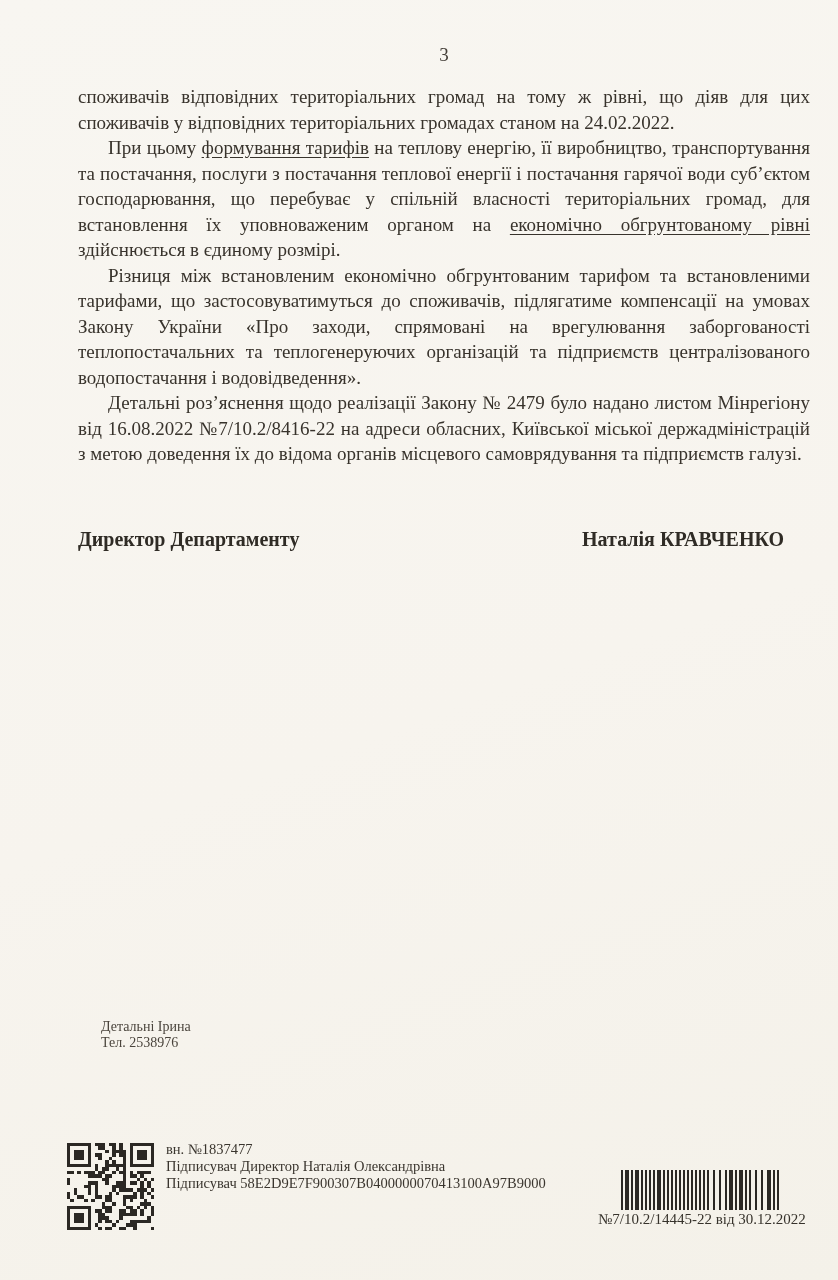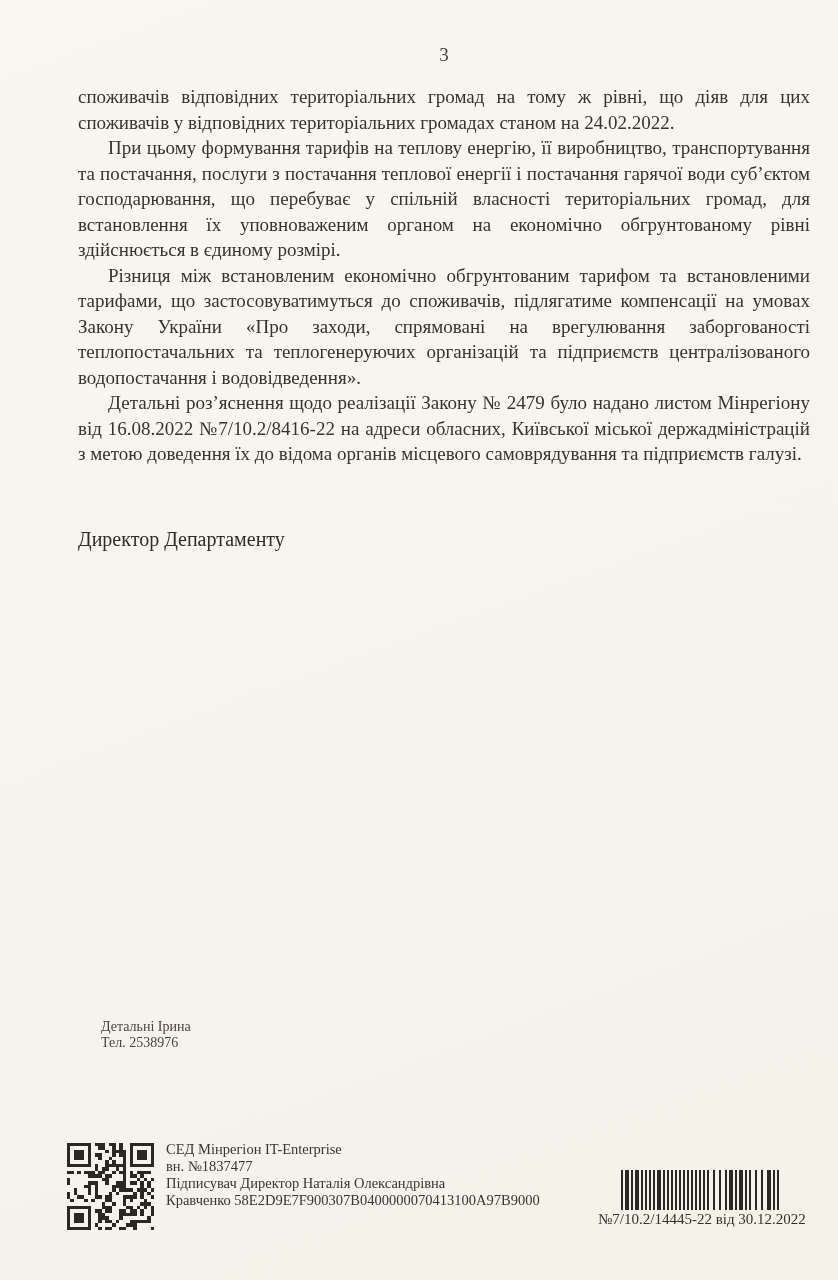--- a/index.html
+++ b/index.html
@@ -17,25 +17,25 @@
     text-align:center;font-size:19px;color:#45403a;
   }
   .body{
     position:absolute;top:84px;left:78px;width:732px;
     font-size:19px;line-height:25.5px;
     text-align:justify;
     color:#38332c;
   }
   .para{margin:0;}
   .para.indent{text-indent:30px;}
-  .u{text-underline-offset:3px;margin-top:44px;}
+  .u{text-decoration:underline;text-underline-offset:3px;margin-top:44px;}
   .sig-row{
     position:absolute;top:528px;left:78px;width:706px;
     display:flex;justify-content:space-between;
-    font-weight:normal;font-size:20px;color:#2f2b25;
+    font-weight:bold;font-size:20px;color:#2f2b25;
   }
   .contact{
     position:absolute;left:101px;top:1019px;
     font-size:14px;line-height:16px;color:#4a443c;
   }
   .qr{
     position:absolute;left:67px;top:1143px;
     width:87px;height:87px;
   }
   .sed{
@@ -58,20 +58,21 @@
 
   <div class="body">
     <p class="para"><span>споживачів відповідних територіальних громад на тому ж рівні, що діяв для цих споживачів у відповідних територіальних громадах станом на 24.02.2022.</span></p>
     <p class="para indent"><span>При цьому </span><span class="u">формування тарифів</span><span> на теплову енергію, її виробництво, транспортування та постачання, послуги з постачання теплової енергії і постачання гарячої води суб’єктом господарювання, що перебуває у спільній власності територіальних громад, для встановлення їх уповноваженим органом на </span><span class="u">економічно обгрунтованому рівні</span><span> здійснюється в єдиному розмірі.</span></p>
     <p class="para indent"><span>Різниця між встановленим економічно обгрунтованим тарифом та встановленими тарифами, що застосовуватимуться до споживачів, підлягатиме компенсації на умовах Закону України «Про заходи, спрямовані на врегулювання заборгованості теплопостачальних та теплогенеруючих організацій та підприємств централізованого водопостачання і водовідведення».</span></p>
     <p class="para indent"><span>Детальні роз’яснення щодо реалізації Закону № 2479 було надано листом Мінрегіону від 16.08.2022 №7/10.2/8416-22 на адреси обласних, Київської міської держадміністрацій з метою доведення їх до відома органів місцевого самоврядування та підприємств галузі.</span></p>
   </div>
 
   <div class="sig-row">
     <span>Директор Департаменту</span>
+    <span>Наталія КРАВЧЕНКО</span>
   </div>
 
   <div class="contact">
     <div>Детальні Ірина</div>
     <div>Тел. 2538976</div>
   </div>
 
   <svg class="qr" id="qr-svg" viewBox="0 0 25 25" shape-rendering="crispEdges">
       <rect x="0" y="0" width="7" height="1" fill="#2b2824"></rect>
       <rect x="0" y="6" width="7" height="1" fill="#2b2824"></rect>
@@ -278,24 +279,23 @@
       <rect x="9" y="24" width="1" height="1" fill="#2b2824"></rect>
       <rect x="11" y="24" width="1" height="1" fill="#2b2824"></rect>
       <rect x="12" y="24" width="1" height="1" fill="#2b2824"></rect>
       <rect x="15" y="24" width="1" height="1" fill="#2b2824"></rect>
       <rect x="16" y="24" width="1" height="1" fill="#2b2824"></rect>
       <rect x="19" y="24" width="1" height="1" fill="#2b2824"></rect>
       <rect x="24" y="24" width="1" height="1" fill="#2b2824"></rect>
     </svg>
 
   <div class="sed">
-    <div>СЕД Мінрегіон IT-Enterprise</div>
     <div>вн. №1837477</div>
     <div>Підписувач Директор Наталія Олександрівна</div>
-    <div>Кравченко 58E2D9E7F900307B0400000070413100A97B9000</div>
+    <div>Підписувач 58E2D9E7F900307B0400000070413100A97B9000</div>
   </div>
 
   <div class="stamp">
     <svg class="barcode" id="barcode-svg" viewBox="0 0 158 40" preserveAspectRatio="none" shape-rendering="crispEdges">
         <rect x="0" y="0" width="2" height="40" fill="#2b2824"></rect>
         <rect x="4" y="0" width="4" height="40" fill="#2b2824"></rect>
         <rect x="10" y="0" width="2" height="40" fill="#2b2824"></rect>
         <rect x="14" y="0" width="4" height="40" fill="#2b2824"></rect>
         <rect x="20" y="0" width="2" height="40" fill="#2b2824"></rect>
         <rect x="24" y="0" width="2" height="40" fill="#2b2824"></rect>

